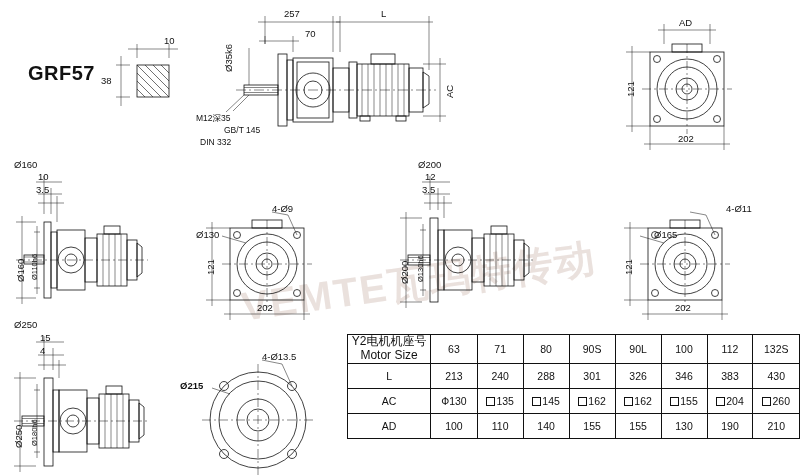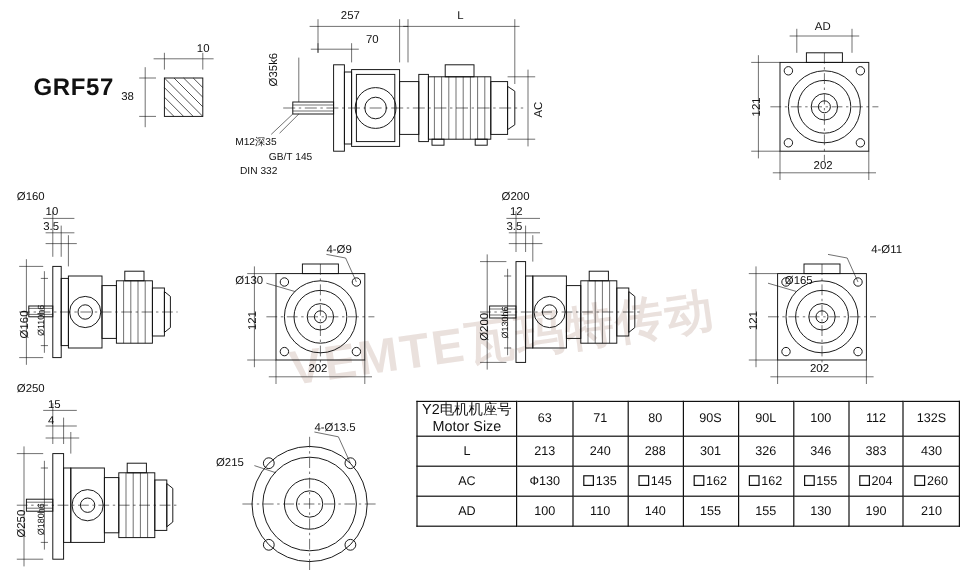--- a/index.html
+++ b/index.html
@@ -423,21 +423,21 @@
   <div class="lbl vert" style="left:624px; top:275px; transform:rotate(-90deg);">121</div>
   <div class="lbl" style="left:675px; top:303px;">202</div>
 
   <div class="lbl" style="left:14px; top:320px;">Ø250</div>
   <div class="lbl" style="left:40px; top:333px;">15</div>
   <div class="lbl" style="left:40px; top:346px;">4</div>
   <div class="lbl vert" style="left:14px; top:448px; transform:rotate(-90deg);">Ø250</div>
   <div class="lbl vert xs" style="left:31px; top:446px; transform:rotate(-90deg);">Ø180h6</div>
 
   <div class="lbl" style="left:262px; top:352px;">4-Ø13.5</div>
-  <div class="lbl" style="left:180px; top:381px;">Ø215</div>
+  <div class="lbl" style="left:180px; top:381px;font-weight:bold;">Ø215</div>
 
   <table class="spec" style="left:347px; top:334px;">
     <tbody>
       <tr>
         <td class="rowhdr">
           <div class="twoline">
             <div>Y2电机机座号</div>
             <div>Motor Size</div>
           </div>
         </td>

